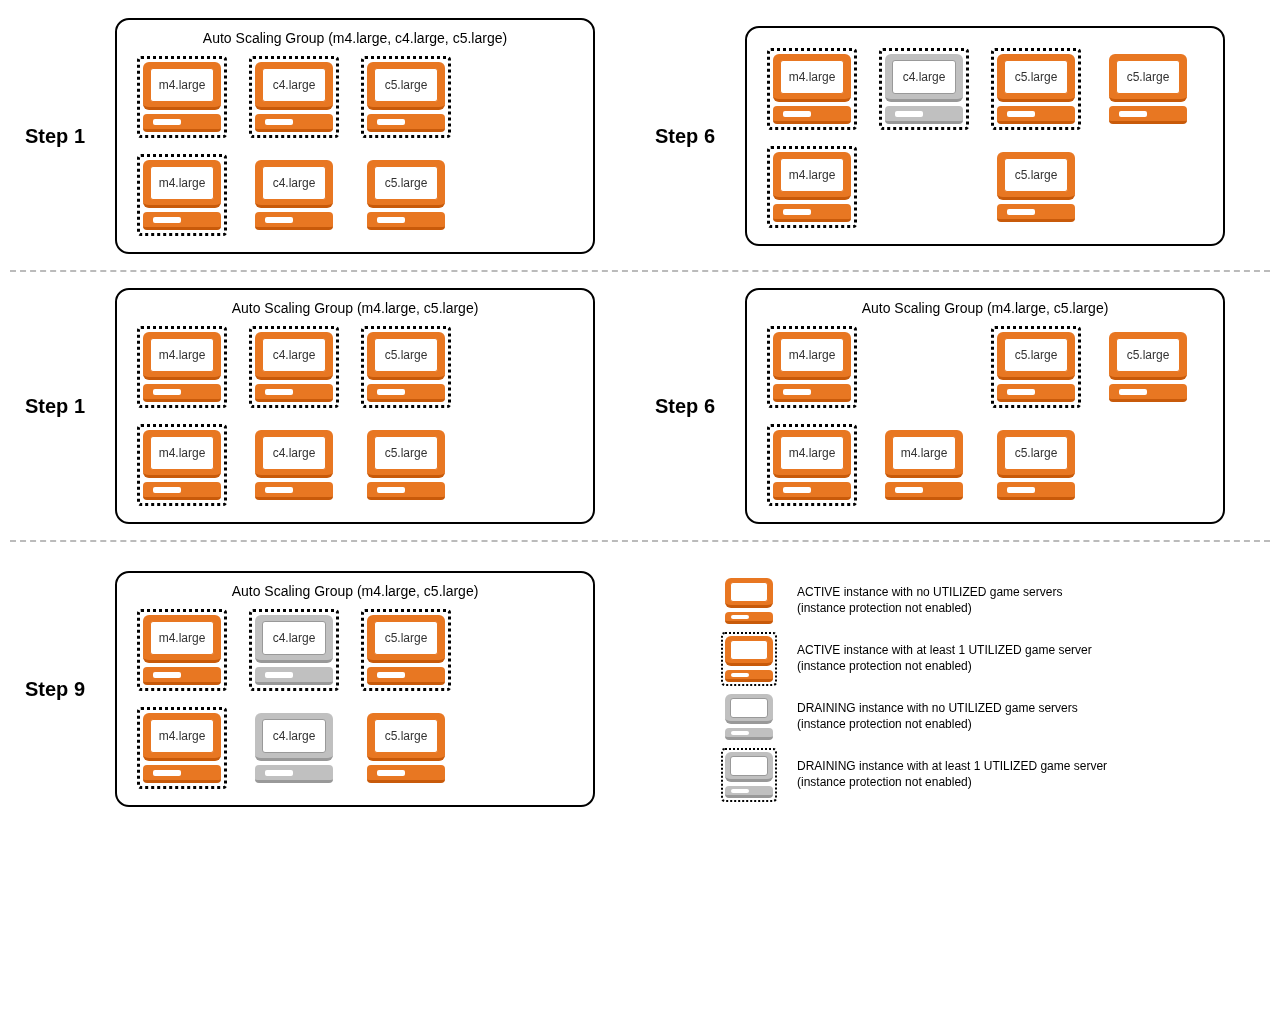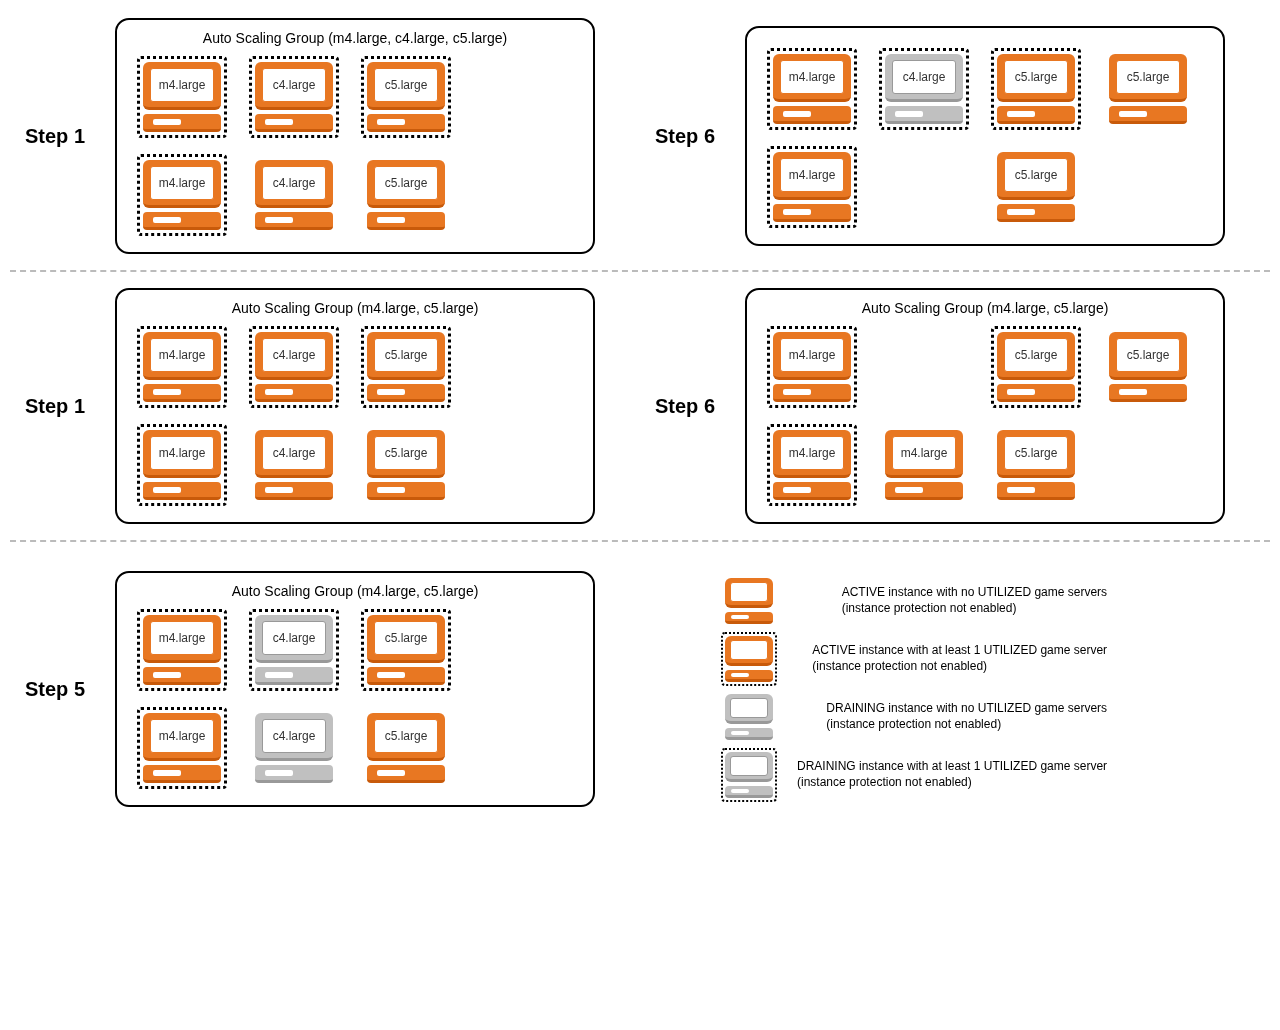--- a/index.html
+++ b/index.html
@@ -19,21 +19,21 @@
 .monitor.grey { background: #C0C0C0; border-bottom: 3px solid #999; }
 .monitor-inner { background: #fff; width: 64px; height: 34px; border-radius: 3px; display: flex; align-items: center; justify-content: center; font-size: 12px; color: #333; }
 .monitor.orange .monitor-inner { border: 1px solid #E87722; }
 .monitor.grey .monitor-inner { border: 1px solid #999; }
 .base { margin-top: 4px; width: 78px; height: 18px; border-radius: 4px; position: relative; z-index: 1; display: flex; align-items: center; }
 .base.orange { background: #E87722; border-bottom: 3px solid #C85A0A; }
 .base.grey { background: #C0C0C0; border-bottom: 3px solid #999; }
 .base-slot { background: #fff; width: 28px; height: 6px; border-radius: 2px; margin-left: 10px; }
 .divider { border: none; border-top: 2px dashed #bbb; margin: 8px 0; }
 .legend-area { padding: 20px 10px 10px 70px; }
-.legend-row { display: flex; align-items: center; margin-bottom: 12px; justify-content: space-between; }
+.legend-row { display: flex; align-items: center; margin-bottom: 12px; }
 .legend-icon { width: 56px; flex-shrink: 0; margin-right: 16px; }
 .legend-icon .instance { width: 48px; }
 .legend-icon .monitor { width: 48px; height: 30px; }
 .legend-icon .monitor-inner { width: 38px; height: 20px; }
 .legend-icon .base { width: 48px; height: 12px; }
 .legend-icon .base-slot { width: 18px; height: 4px; margin-left: 6px; }
 .legend-icon .instance.dotted::before { top:-4px; left:-4px; right:-4px; bottom:-4px; border-width:2px; }
 .legend-text { font-size: 12px; line-height: 1.3; }
 </style>
 </head>
@@ -339,21 +339,21 @@
           <div class="instance-wrap">
             <div class="instance empty"></div>
           </div>
         </div>
     </div>
   </div>
 
   <hr class="divider" style="grid-column:1/3">
 
   <div class="step-row">
-    <div class="step-label">Step 5</div>
+    <div class="step-label">Step 9</div>
     <div class="asg-box">
       <div class="asg-title">Auto Scaling Group (m4.large, c5.large)</div>
       <div class="instances" id="inst-4">
           <div class="instance-wrap">
             <div class="instance dotted">
               <div class="monitor orange">
                 <div class="monitor-inner">m4.large</div>
               </div>
               <div class="base orange">
                 <div class="base-slot"></div>

